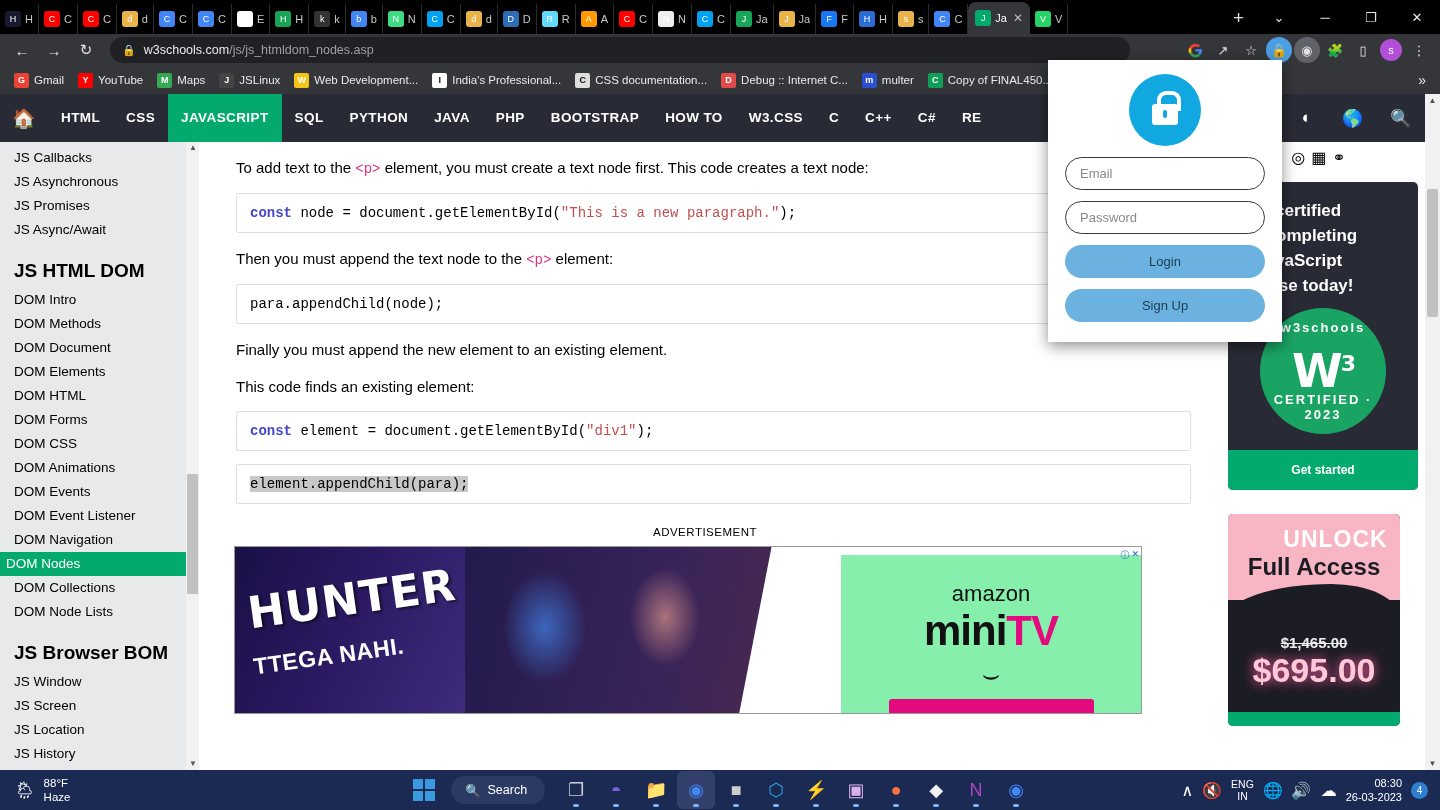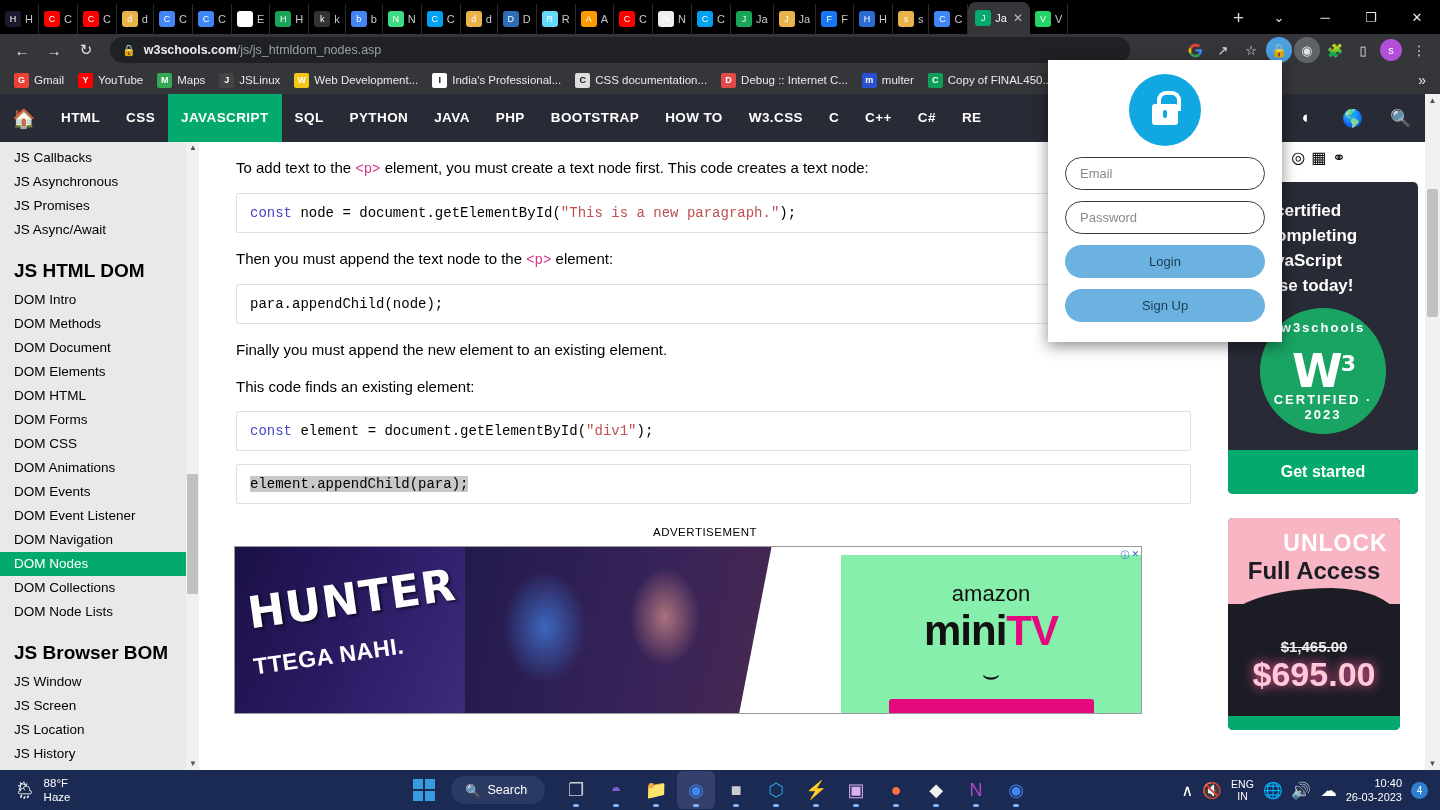--- a/index.html
+++ b/index.html
@@ -43,21 +43,21 @@
     background: #35363a; display: flex; align-items: center; padding: 0 8px; gap: 4px;
   }
   .navbtn { width: 28px; height: 26px; color: #e3e3e3; font-size: 15px; display:flex; align-items:center; justify-content:center; }
   .omnibox {
     flex: 1; height: 26px; background: #202124; border-radius: 13px;
     display: flex; align-items: center; padding: 0 12px; gap: 8px; margin: 0 6px;
     max-width: 1020px;
   }
   .omnibox .lock { font-size: 11px; color: #c9c9c9; }
   .omni-url { font-size: 12.5px; color: #9aa0a6; white-space: nowrap; }
-  .omni-url b { color: #e8eaed; font-weight: bold; }
+  .omni-url b { color: #e8eaed; font-weight: normal; }
   .tb-icons { display: flex; align-items: center; gap: 2px; margin-left: auto; }
   .tb-ic { width: 26px; height: 26px; display:flex; align-items:center; justify-content:center; color:#e3e3e3; font-size: 13px; border-radius: 50%; }
   .tb-ic.hl { background: #5f6368; }
   .avatar-ic { width: 22px; height: 22px; border-radius: 50%; background: #b14fd8; color: #fff; font-size: 11px; display:flex;align-items:center;justify-content:center; }
 
   .bookmarks {
     position: absolute; top: 66px; left: 0; width: 1440px; height: 28px;
     background: #35363a; display: flex; align-items: center; padding: 0 8px; gap: 2px; overflow: hidden;
   }
   .bm { display: flex; align-items: center; gap: 5px; padding: 2px 6px; border-radius: 4px; white-space: nowrap; }
@@ -77,36 +77,36 @@
   .tn-right { margin-left: auto; display: flex; align-items: center; }
   .tn-ic { width: 48px; height: 48px; display:flex;align-items:center;justify-content:center; font-size: 17px; }
 
   
   .leftbar {
     position: absolute; top: 48px; left: 0; width: 196px; height: 628px;
     background: #e7e9eb; overflow: hidden;
   }
   .lb-inner { padding-left: 14px; padding-top: 4px; }
   .lb-item { font-size: 13.5px; color: #000; line-height: 24px; height: 24px; white-space: nowrap; }
-  .lb-item.sel { background: #04AA6D; color: #fff; margin-left: -14px; padding-left: 14px; width: 196px; }
+  .lb-item.sel { background: #04AA6D; color: #fff; margin-left: -14px; padding-left: 6px; width: 196px; }
   .lb-head { font-size: 19px; font-weight: bold; color: #000; margin-top: 18px; margin-bottom: 6px; }
   .lb-scroll { position: absolute; top: 48px; left: 186px; width: 13px; height: 628px; background: #f1f1f1; }
   .lb-thumb { position: absolute; left: 1px; width: 11px; background: #c1c1c1; border-radius: 1px; }
   .lb-arrow { position: absolute; left: 3px; width: 8px; height: 8px; color: #555; font-size: 8px; text-align: center; line-height: 8px; }
 
   
   .content { position: absolute; top: 48px; left: 210px; width: 990px; height: 628px; overflow: hidden; }
   .para { font-size: 15px; color: #000; margin: 15px 0 0 26px; line-height: 22px; }
   .tagcode { color: #d63384; font-family: "Liberation Mono", monospace; font-size: 14px; }
   .codebox {
     margin: 13px 0 0 26px; width: 955px; border: 1px solid #e0e0e0; background: #fff;
     padding: 11px 13px; font-family: "Liberation Mono", monospace; font-size: 14px; color: #000;
     border-radius: 2px;
   }
-  .k-kw { color: #4646c8; }
+  .k-kw { color: #4646c8; font-weight: bold; }
   .k-str { color: #c05050; }
   .hl-sel { background: #c8c8c8; }
   .adv-label { text-align: center; font-size: 11.5px; color: #000; margin-top: 22px; letter-spacing: .5px; }
   .adbox { position: relative; margin: 8px 0 0 24px; width: 908px; height: 168px; background: #fff; border: 1px solid #999; overflow: hidden; }
   .ad-left {
     position: absolute; left: 0; top: 0; width: 620px; height: 166px;
     background: linear-gradient(115deg,#1b1046 0%,#2b1a63 22%,#3c2a7a 42%,#6b3a6a 62%,#8d4a55 78%,#b26040 100%);
   }
   .ad-left:after {
     content: ""; position: absolute; right: -60px; top: -10px; width: 160px; height: 190px;
@@ -145,21 +145,21 @@
     width: 126px; height: 126px; border-radius: 50%; background: #1aa463; margin: 6px auto 16px auto;
     position: relative; display: flex; align-items: center; justify-content: center;
   }
   .seal-w3 { color: #fff; font-size: 46px; font-weight: bold; font-family: "DejaVu Sans", sans-serif; letter-spacing: -2px; }
   .seal-w3 sup { font-size: 22px; }
   .seal-top, .seal-bot {
     position: absolute; width: 126px; text-align: center; color: #fff; font-size: 13px; letter-spacing: 2px; font-weight: bold;
   }
   .seal-top { top: 12px; }
   .seal-bot { bottom: 12px; }
-  .cert-btn { background: #04AA6D; color: #fff; text-align: center; font-weight: bold; font-size: 16px; padding: 13px 0; }
+  .cert-btn { background: #04AA6D; color: #fff; text-align: center; font-weight: bold; font-size: 12px; padding: 13px 0; }
   .unlock-card { margin: 24px 16px 0 16px; width: 172px; height: 212px; border-radius: 5px; overflow: hidden; position: relative; background: #1c1c24; }
   .unlock-top { background: #f8b6c4; height: 86px; position: relative; }
   .unlock-wave { position: absolute; bottom: -18px; left: 0; width: 172px; height: 34px; background: #1c1c24; border-radius: 60% 40% 0 0 / 100% 100% 0 0; }
   .ul-1 { text-align: center; color: #fff; font-size: 23px; font-weight: bold; letter-spacing: 1px; padding-top: 12px; margin-left: 43px; }
   .ul-2 { text-align: center; color: #1c1c24; font-size: 24px; font-weight: bold; }
   .ul-old { text-align: center; color: #eee; font-size: 15px; font-weight: bold; text-decoration: line-through; margin-top: 34px; }
   .ul-new { text-align: center; color: #ffc9da; font-size: 34px; font-weight: bold; text-shadow: 0 0 12px #ff5fa2; }
   .ul-bar { position: absolute; bottom: 0; left: 0; width: 172px; height: 14px; background: #04AA6D; }
 
   
@@ -628,20 +628,20 @@
       <span>∧</span>
       <span>🔇</span>
       <span class="tb-lang">
         <div>ENG</div>
         <div>IN</div>
       </span>
       <span>🌐</span>
       <span>🔊</span>
       <span>☁</span>
       <span class="tb-clock">
-        <div>10:40</div>
+        <div>08:30</div>
         <div>26-03-2023</div>
       </span>
       <span class="tb-badge">4</span>
     </div>
   </div>
 
 </div>
 
 </body></html>

